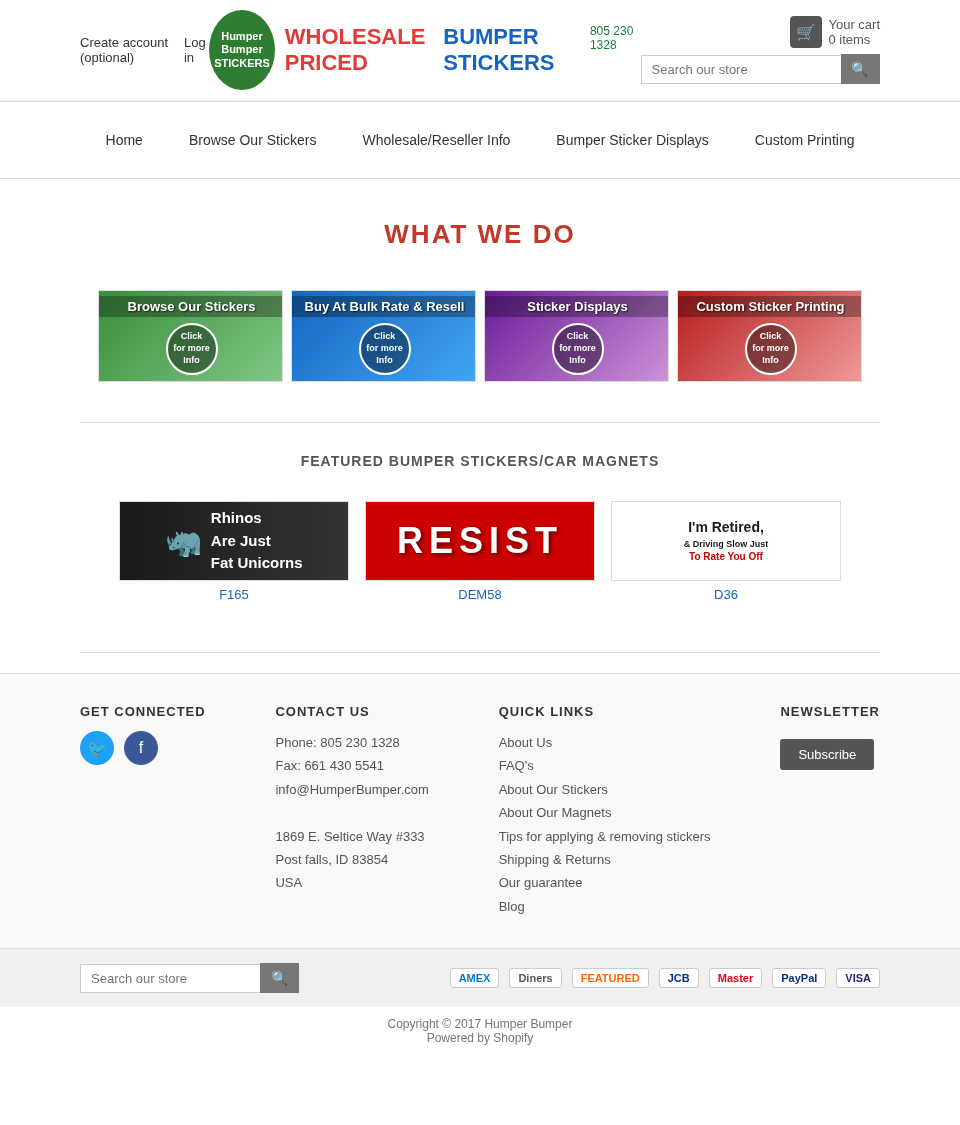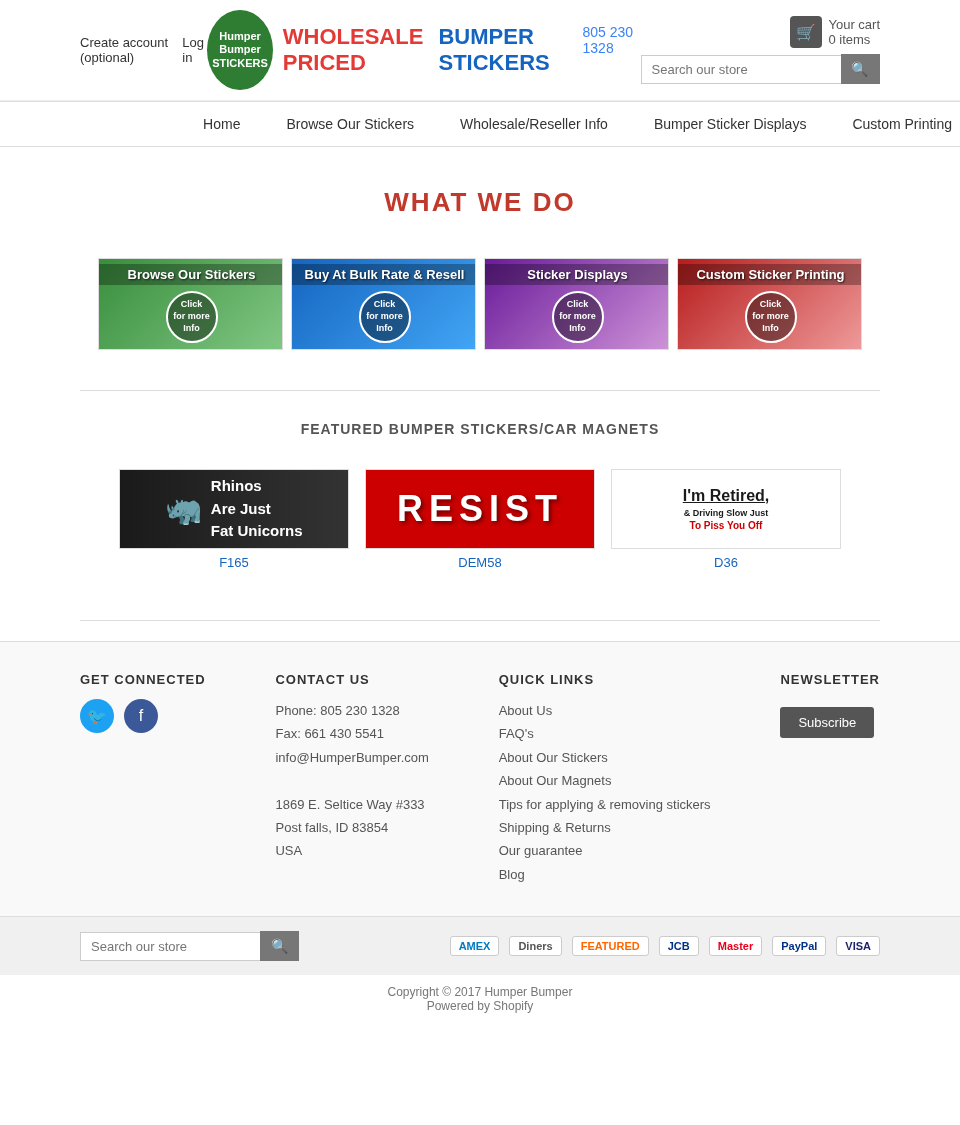--- a/index.html
+++ b/index.html
@@ -46,22 +46,22 @@
       font-size: 22px;
       font-weight: bold;
       color: #e53935;
     }
     .logo-text .bumper {
       font-size: 22px;
       font-weight: bold;
       color: #1565c0;
     }
     .logo-text .phone {
-      font-size: 14px;
-      color: #3b82f6;
+      font-size: 12px;
+      color: #15803d;
     }
     .header-right {
       display: flex;
       flex-direction: column;
       align-items: flex-end;
       gap: 6px;
     }
     .cart-area {
       display: flex;
       align-items: center;
@@ -100,23 +100,23 @@
       cursor: pointer;
       font-size: 14px;
     }
 
     
     .main-nav {
       background: #fff;
       border-top: 1px solid #ddd;
       border-bottom: 1px solid #ddd;
       display: flex;
-      justify-content: flex-end;
+      justify-content: center;
       gap: 30px;
-      padding: 10px 0;
+      padding: 26px 0;
     }
     .main-nav a {
       text-decoration: none;
       color: #333;
       font-size: 14px;
       padding: 4px 8px;
     }
     .main-nav a.active {
       color: #333;
       font-weight: normal;
@@ -385,21 +385,21 @@
       font-size: 9px;
       font-weight: bold;
       font-family: 'Impact', sans-serif;
       text-align: center;
       line-height: 1.4;
       padding: 6px;
       display: flex;
       flex-direction: column;
       justify-content: center;
     }
-    .retired-sticker .im { color: #1a1a1a; font-size: 16px; text-decoration: underline; }
+    .retired-sticker .im { color: #1a1a1a; font-size: 14px; }
     .retired-sticker .driving { color: #1a1a1a; font-size: 9px; }
   </style>
 </head>
 <body>
 
 <div class="header-top">
   <div class="header-top-left">
     <a href="#">Create account (optional)</a>
     <a href="#">Log in</a>
   </div>
@@ -486,21 +486,21 @@
       <div class="sticker-img resist-sticker">
         RESIST
       </div>
       <a href="#" class="sticker-code">DEM58</a>
     </div>
 
     <div class="sticker-item">
       <div class="sticker-img retired-sticker">
         <span class="im">I'm Retired,</span>
         <span class="driving">&amp; Driving Slow Just</span>
-        <span style="color:#cc0000; font-size:10px;">To Piss You Off</span>
+        <span style="color:#cc0000; font-size:10px;">To Rate You Off</span>
       </div>
       <a href="#" class="sticker-code">D36</a>
     </div>
 
   </div>
 </section>
 
 <hr class="divider">
 
 <footer class="footer">

